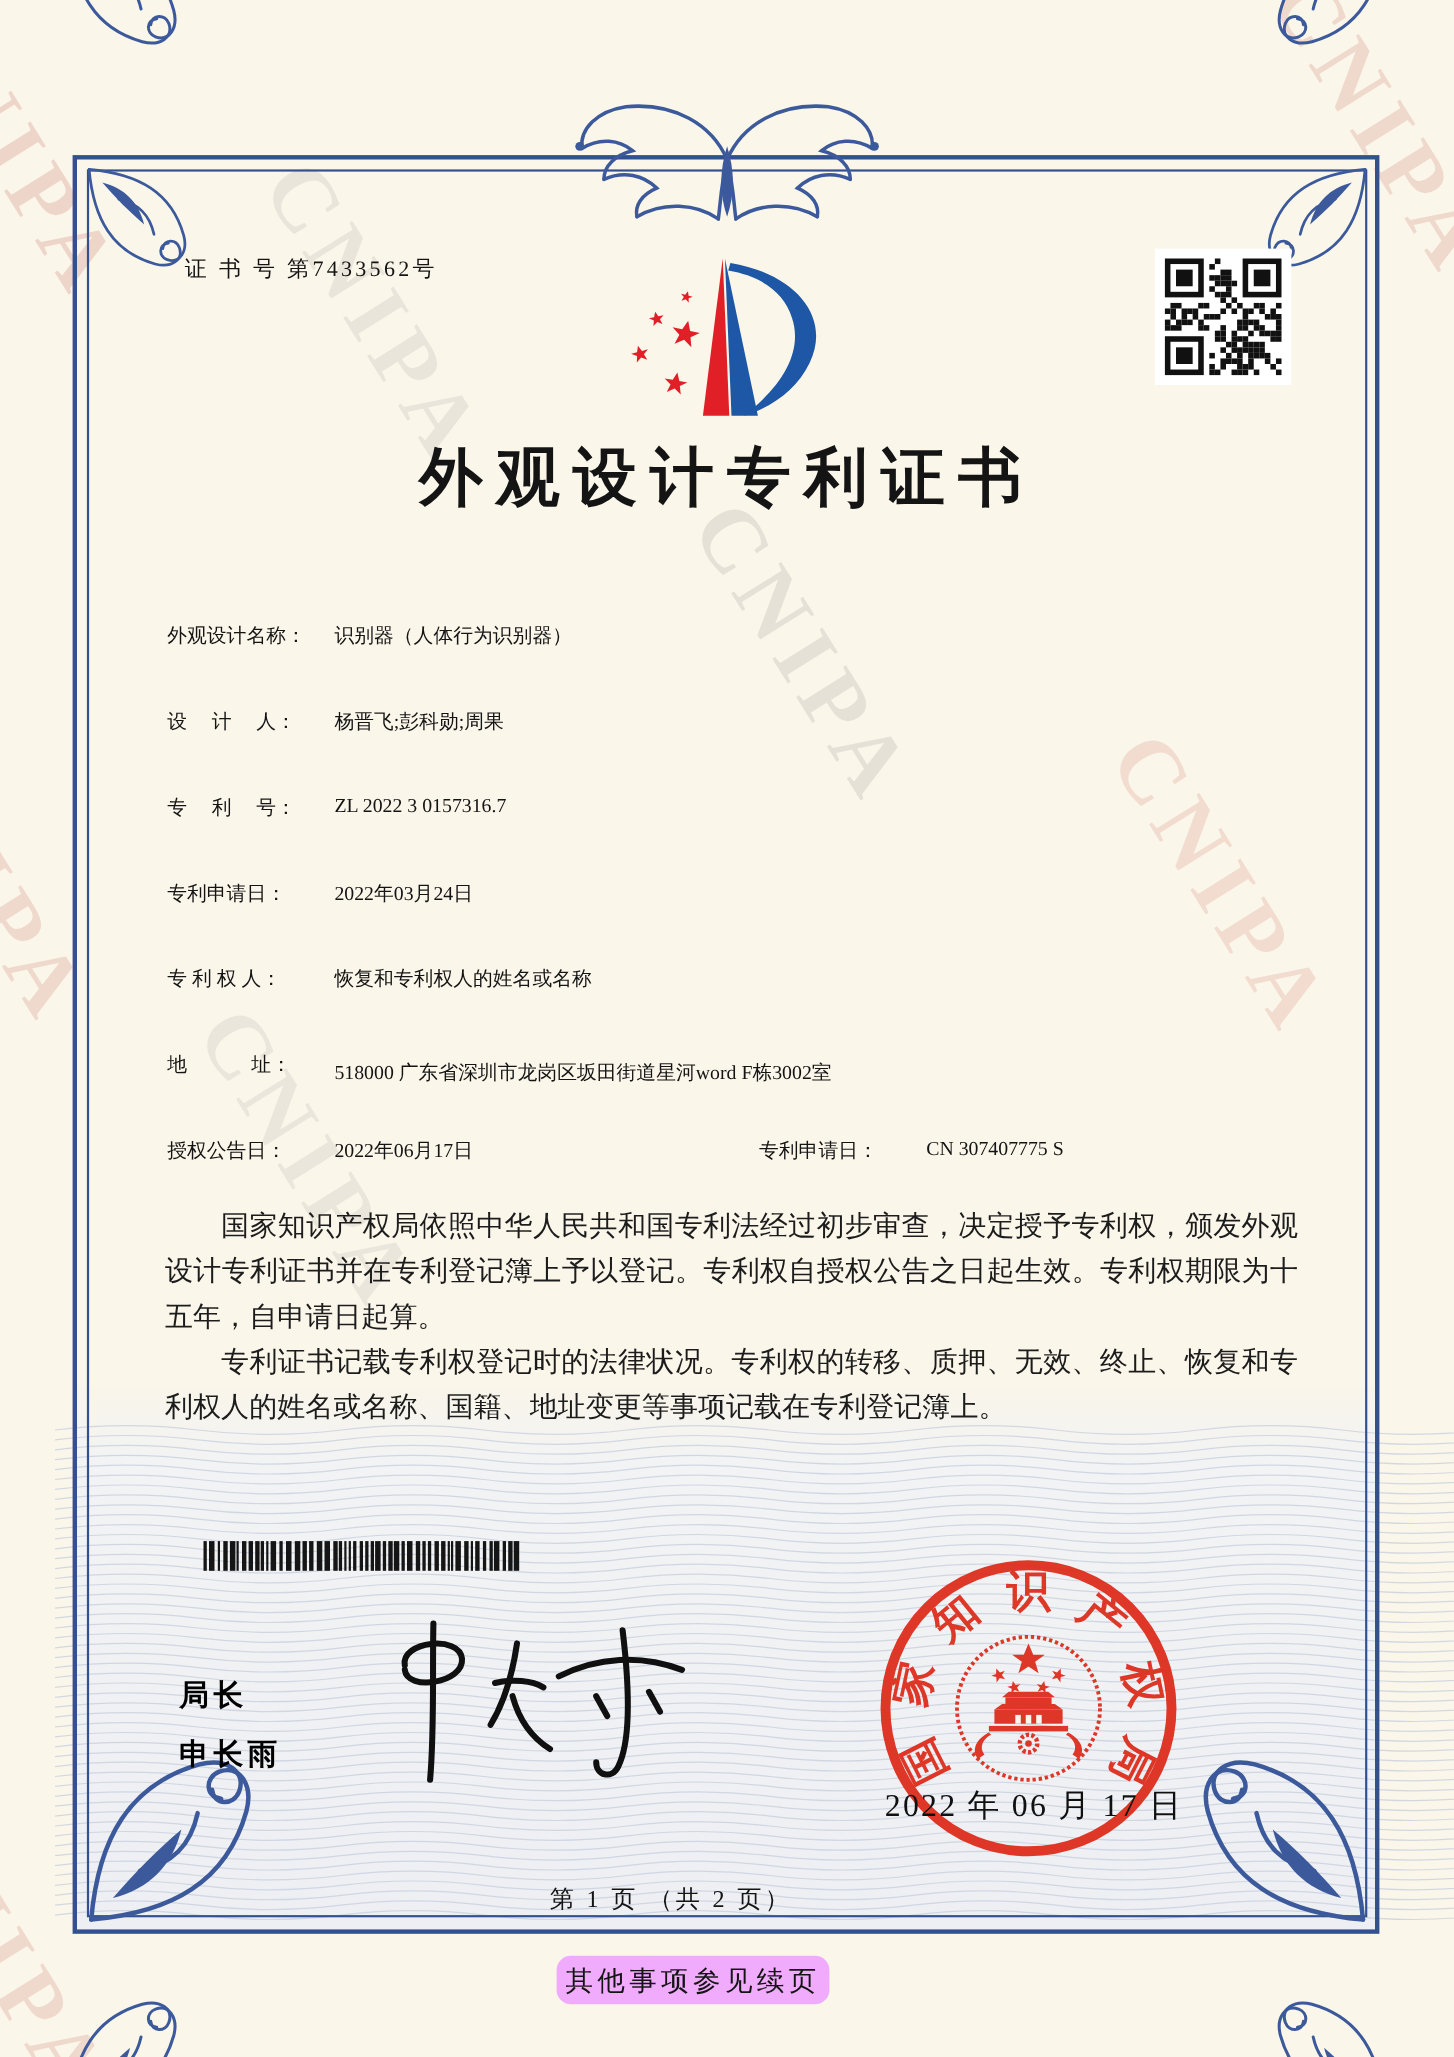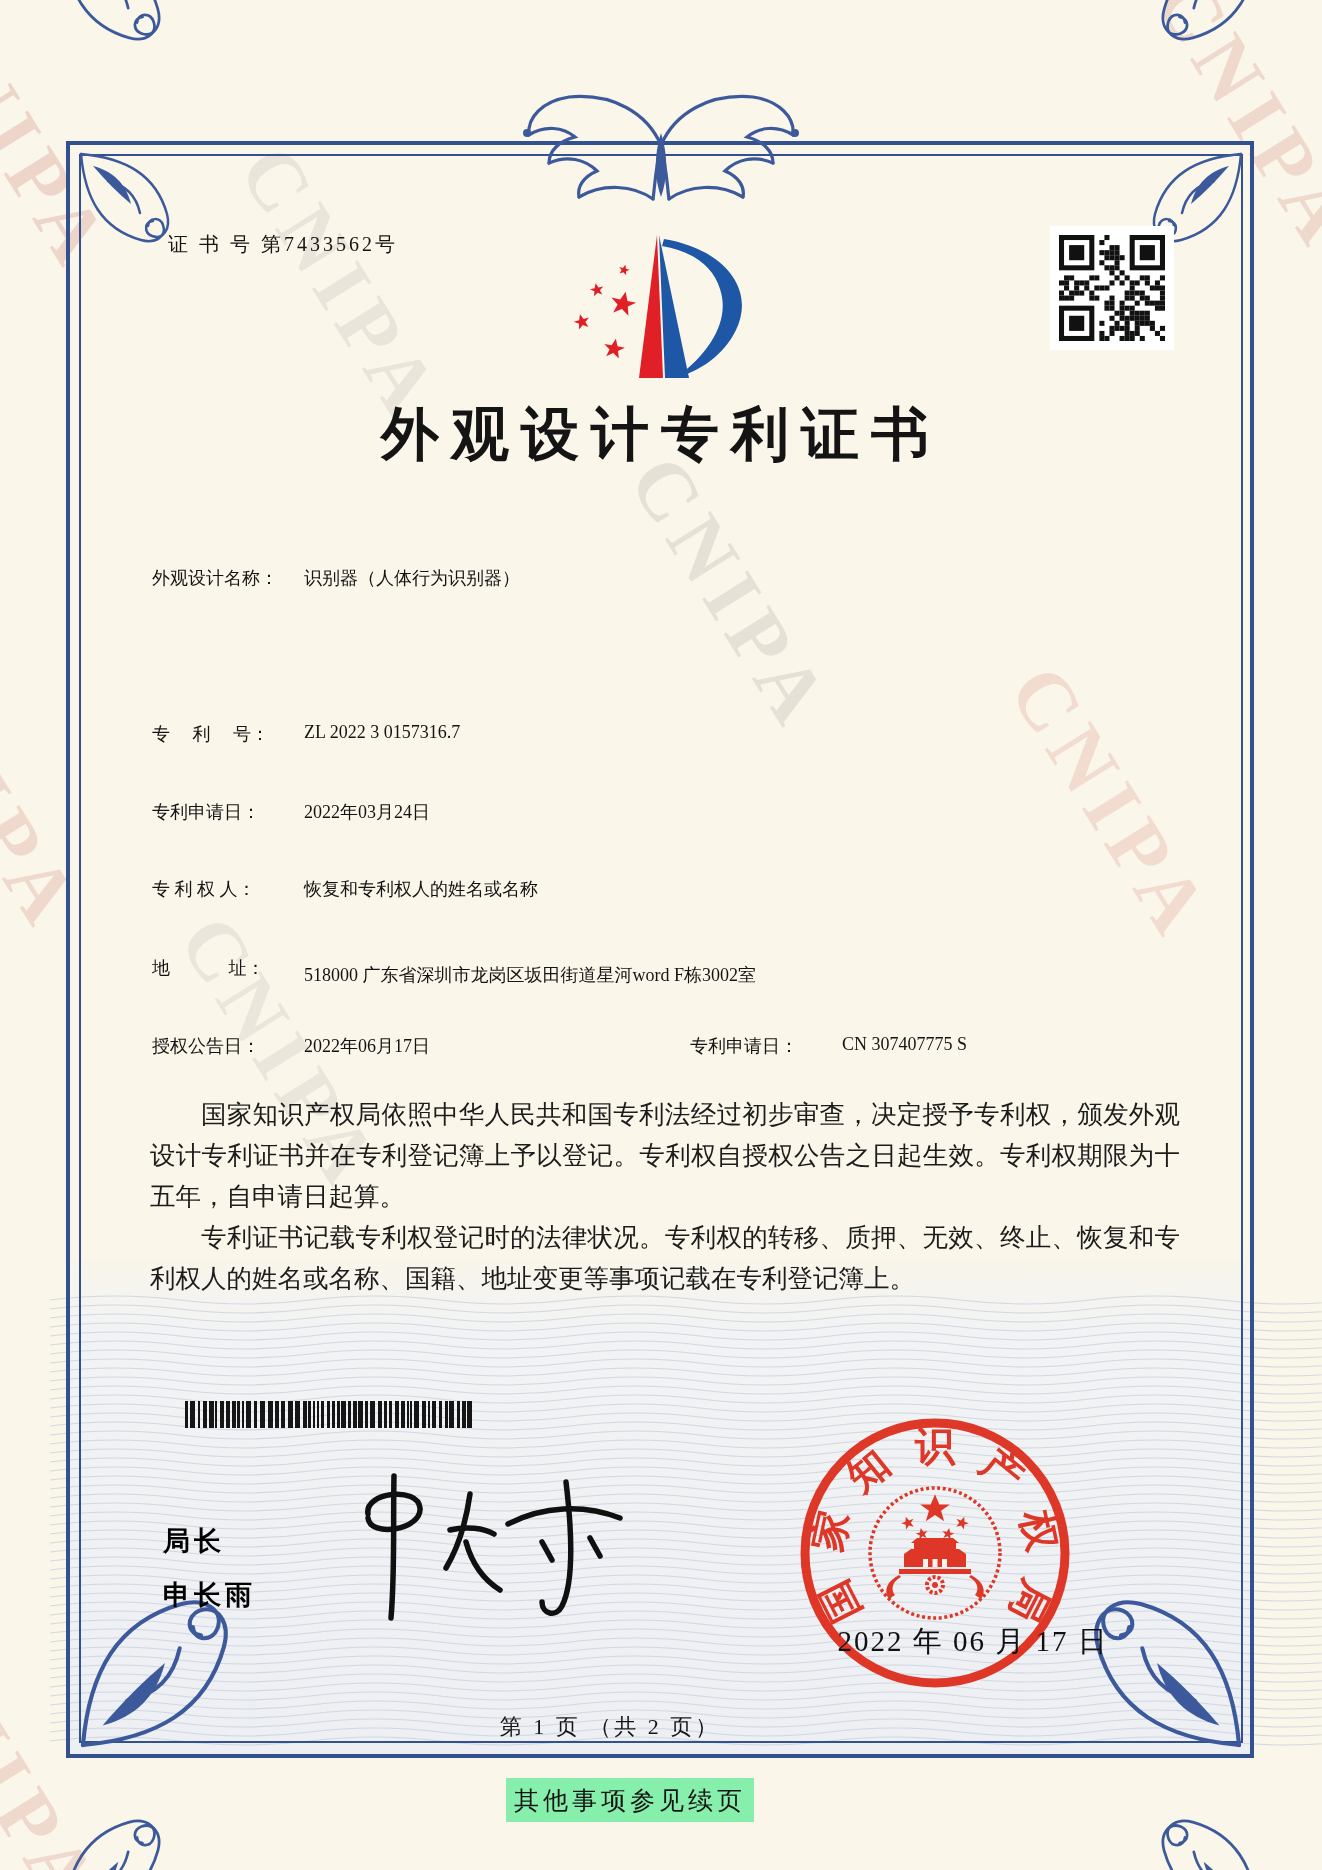--- a/index.html
+++ b/index.html
@@ -31,24 +31,24 @@
   .addrval{width:700px;line-height:38px;}
   
   .bodytxt{left:150px;top:1094px;width:1030px;font-size:25.5px;line-height:41px;
            text-align:justify;color:#1c1c1c;}
   .bodytxt p{margin:0;text-indent:2em;}
   
   .officer{font-family:"Liberation Sans","DejaVu Sans",sans-serif;font-weight:600;
            font-size:27px;letter-spacing:4px;color:#000000;}
   
   .sealdate{left:800px;top:1622px;width:280px;text-align:center;font-size:29px;
-            letter-spacing:2px;color:#101010;z-index:6;margin-left:33px;}
+            letter-spacing:2px;color:#101010;z-index:6;}
   .pageind{left:80px;top:1712px;width:1060px;text-align:center;font-size:22px;letter-spacing:3px;}
-  .bstrip{left:506px;top:1778px;width:248px;height:44px;background:#86efac;z-index:4;
-          display:flex;align-items:center;justify-content:center;}
+  .bstrip{left:506px;top:1778px;width:248px;height:44px;background:#f0abfc;z-index:4;
+          display:flex;align-items:center;justify-content:center;border-radius:13px;}
   .bstrip span{font-size:25px;letter-spacing:4px;}
   svg{overflow:visible;}
 </style>
 </head>
 <body>
 
 <div id="page">
 
   <svg width="0" height="0" class="abs" aria-hidden="true">
     <defs>
@@ -310,20 +310,24 @@
         <rect x="100.95238095238095" y="100.95238095238095" width="5.0476190476190474" height="5.0476190476190474" fill="#111"></rect>
       </svg>
   </div>
 
   <div class="abs ct title">外观设计专利证书</div>
 
   <div class="abs ct frow" style="top:566px">
     <span class="flabel">外观设计名称：</span>
     <span class="fvalue">识别器（人体行为识别器）</span>
   </div>
+  <div class="abs ct frow" style="top:644px">
+    <span class="flabel">设　 计 　人：</span>
+    <span class="fvalue">杨晋飞;彭科勋;周果</span>
+  </div>
   <div class="abs ct frow" style="top:722px">
     <span class="flabel">专　 利 　号：</span>
     <span class="fvalue">ZL 2022 3 0157316.7</span>
   </div>
   <div class="abs ct frow" style="top:800px">
     <span class="flabel">专利申请日：</span>
     <span class="fvalue">2022年03月24日</span>
   </div>
   <div class="abs ct frow" style="top:877px">
     <span class="flabel">专 利 权 人：</span>

